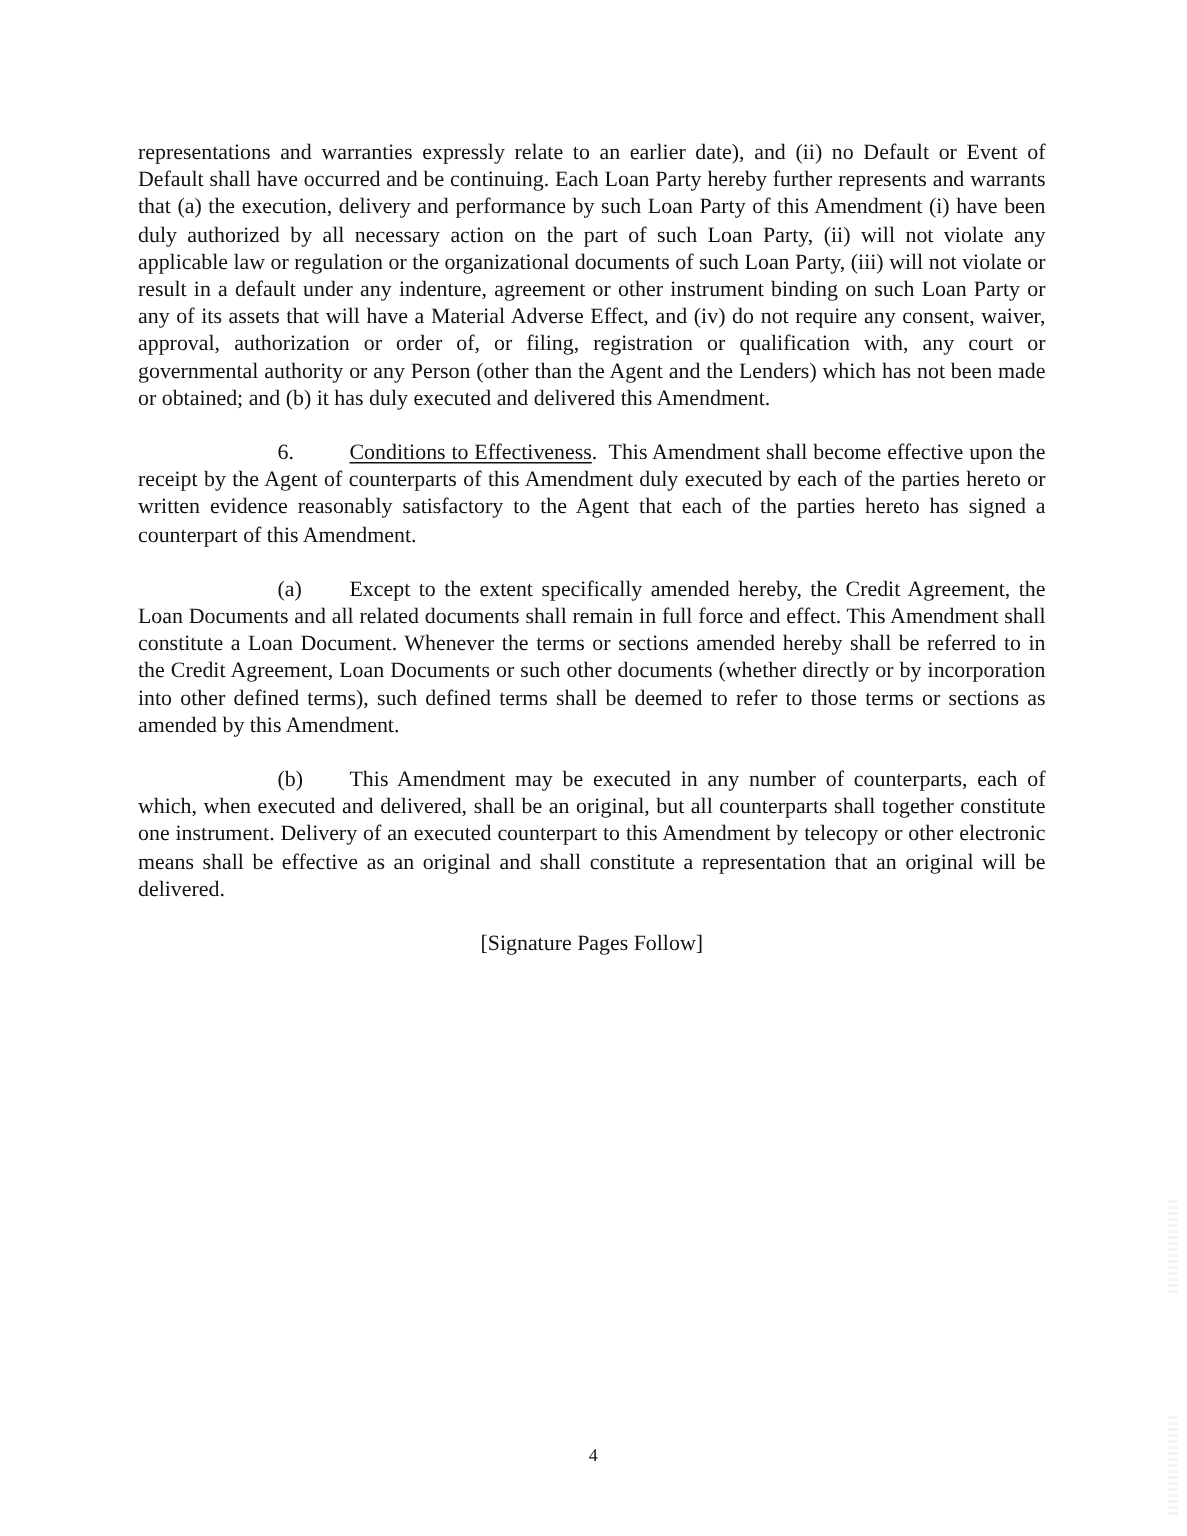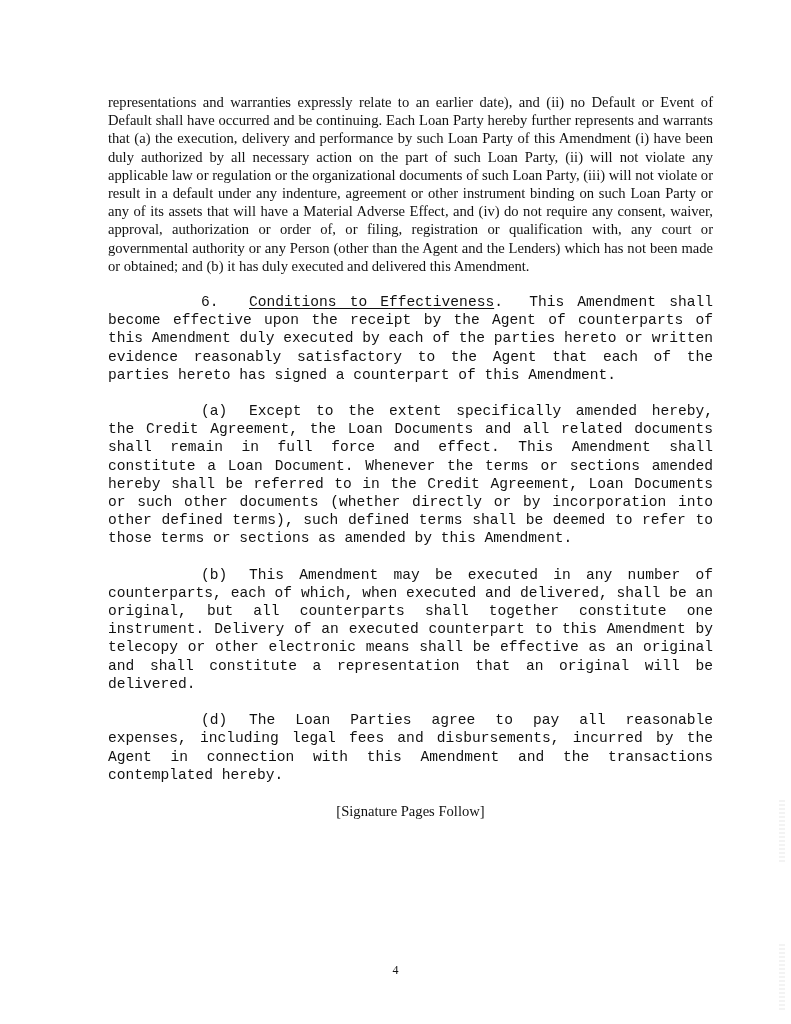--- a/index.html
+++ b/index.html
@@ -12,31 +12,31 @@
       height: 1024px;
       position: relative;
       overflow: hidden;
       font-family: "Liberation Serif", "DejaVu Serif", serif;
       color: #111111;
       font-size: 14.6px;
       line-height: 18.2px;
     }
     .page {
       position: absolute;
-      left: 108px;
+      left: 92px;
       top: 93px;
       width: 605px;
     }
     p {
       margin: 0;
       text-align: justify;
       text-align-last: left;
     }
     .para { margin-bottom: 18px; }
-    .indent { text-indent: 93px; font-family: Liberation Mono, monospace; }
+    .indent { text-indent: 93px; }
     .num {
       display: inline-block;
       width: 48px;
       text-indent: 0;
     }
     .u { text-decoration: underline; text-underline-offset: 2px; }
     .center {
       text-align: left;
       text-align-last: center;
     }
@@ -64,21 +64,20 @@
   <p class="para">representations and warranties expressly relate to an earlier date), and (ii) no Default or Event of Default shall have occurred and be continuing.  Each Loan Party hereby further represents and warrants that (a) the execution, delivery and performance by such Loan Party of this Amendment (i) have been duly authorized by all necessary action on the part of such Loan Party, (ii) will not violate any applicable law or regulation or the organizational documents of such Loan Party, (iii) will not violate or result in a default under any indenture, agreement or other instrument binding on such Loan Party or any of its assets that will have a Material Adverse Effect, and (iv) do not require any consent, waiver, approval, authorization or order of, or filing, registration or qualification with, any court or governmental authority or any Person (other than the Agent and the Lenders) which has not been made or obtained; and (b) it has duly executed and delivered this Amendment.</p>
 
   <p class="para indent"><span class="num">6.</span><span class="u">Conditions to Effectiveness</span><span>.</span><span style="white-space: pre-wrap;">  This Amendment shall become effective upon the receipt by the Agent of counterparts of this Amendment duly executed by each of the parties hereto or written evidence reasonably satisfactory to the Agent that each of the parties hereto has signed a counterpart of this Amendment.</span></p>
 
 
   <p class="para indent"><span class="num">(a)</span><span>Except to the extent specifically amended hereby, the Credit Agreement, the Loan Documents and all related documents shall remain in full force and effect.  This Amendment shall constitute a Loan Document.  Whenever the terms or sections amended hereby shall be referred to in the Credit Agreement, Loan Documents or such other documents (whether directly or by incorporation into other defined terms), such defined terms shall be deemed to refer to those terms or sections as amended by this Amendment.</span></p>
 
   <p class="para indent"><span class="num">(b)</span><span>This Amendment may be executed in any number of counterparts, each of which, when executed and delivered, shall be an original, but all counterparts shall together constitute one instrument.  Delivery of an executed counterpart to this Amendment by telecopy or other electronic means shall be effective as an original and shall constitute a representation that an original will be delivered.</span></p>
 
 
-  <p class="para indent"><span class="num">(d)</span><span>The Loan Parties agree to pay all reasonable expenses, including legal fees and disbursements, incurred by the Agent in connection with this Amendment and the transactions contemplated hereby.</span></p>
 
   <p class="center">[Signature Pages Follow]</p>
 
 </div>
 
 <div class="page-number">4</div>
 
 <div class="edge-mark" style="top: 800px; height: 62px;"></div>
 <div class="edge-mark" style="top: 944px; height: 66px;"></div>
 

